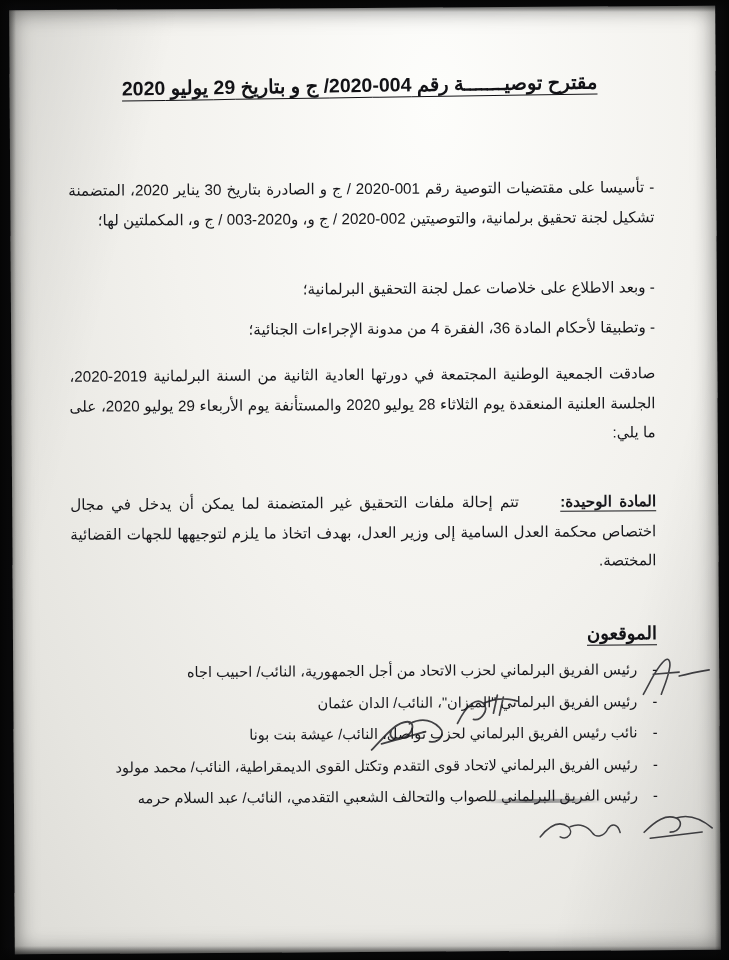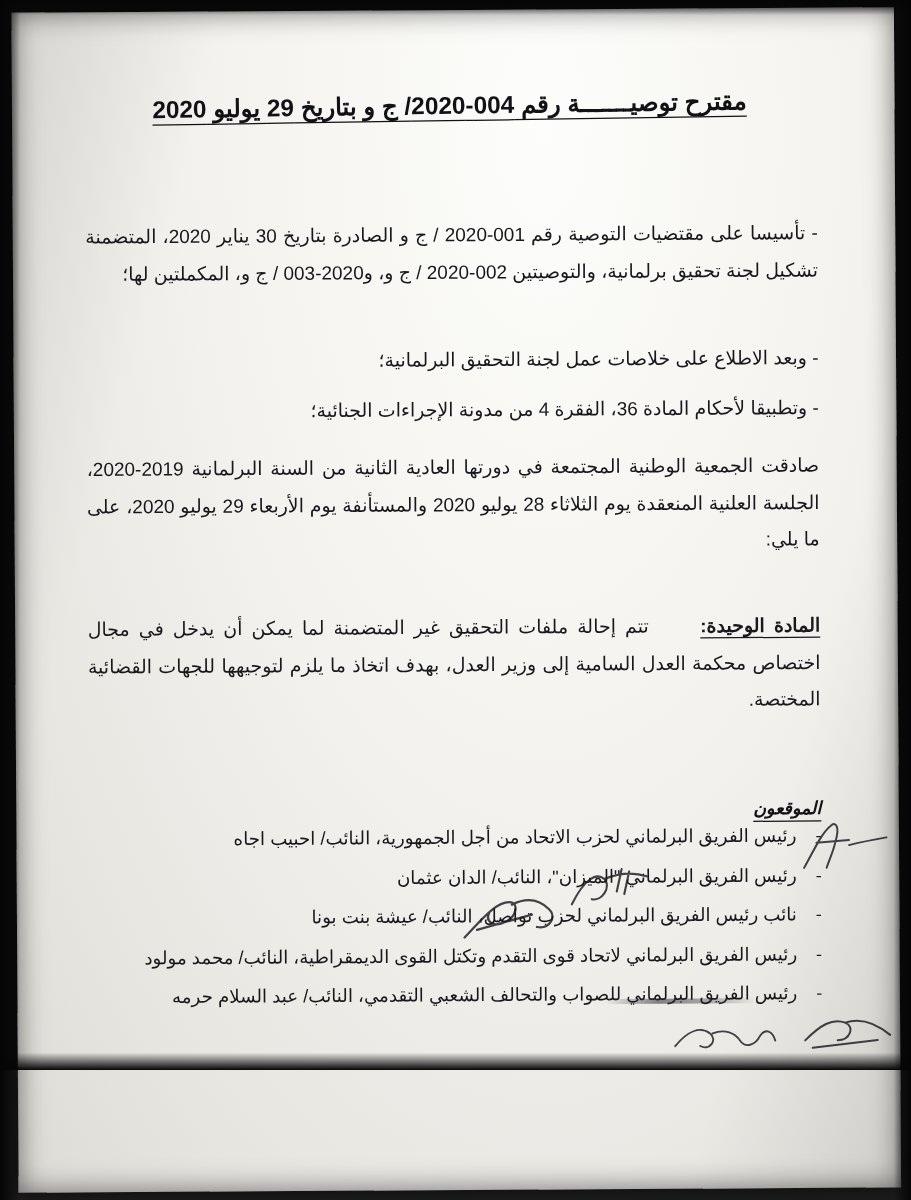--- a/index.html
+++ b/index.html
@@ -9,21 +9,21 @@
   }
   body {
     width: 729px;
     height: 960px;
     overflow: hidden;
     font-family: "Liberation Sans", sans-serif;
   }
   .page {
     position: relative;
     width: 729px;
-    height: 856px;
+    height: 960px;
     background: #0d0d0f;
   }
   
   .paper {
     position: absolute;
     left: 12px;
     top: 8px;
     width: 706px;
     height: 944px;
     background:
@@ -89,28 +89,27 @@
     color: #18181c;
   }
   .article .art-label {
     font-weight: bold;
     text-decoration: underline;
     text-underline-offset: 4px;
     margin-left: 34px;
   }
   .signers-title {
     position: absolute;
-    top: 632px;
-    right: 62px;
-    font-size: 14px;
+    top: 616px;
+    right: 62px;
+    font-size: 18px;
     font-weight: bold;
     text-decoration: underline;
     text-underline-offset: 5px;
     color: #121216;
-    font-style: italic;
   }
   .signers {
     position: absolute;
     top: 652px;
     right: 62px;
     left: 58px;
     font-size: 14.6px;
     line-height: 1.55;
     color: #18181c;
   }

